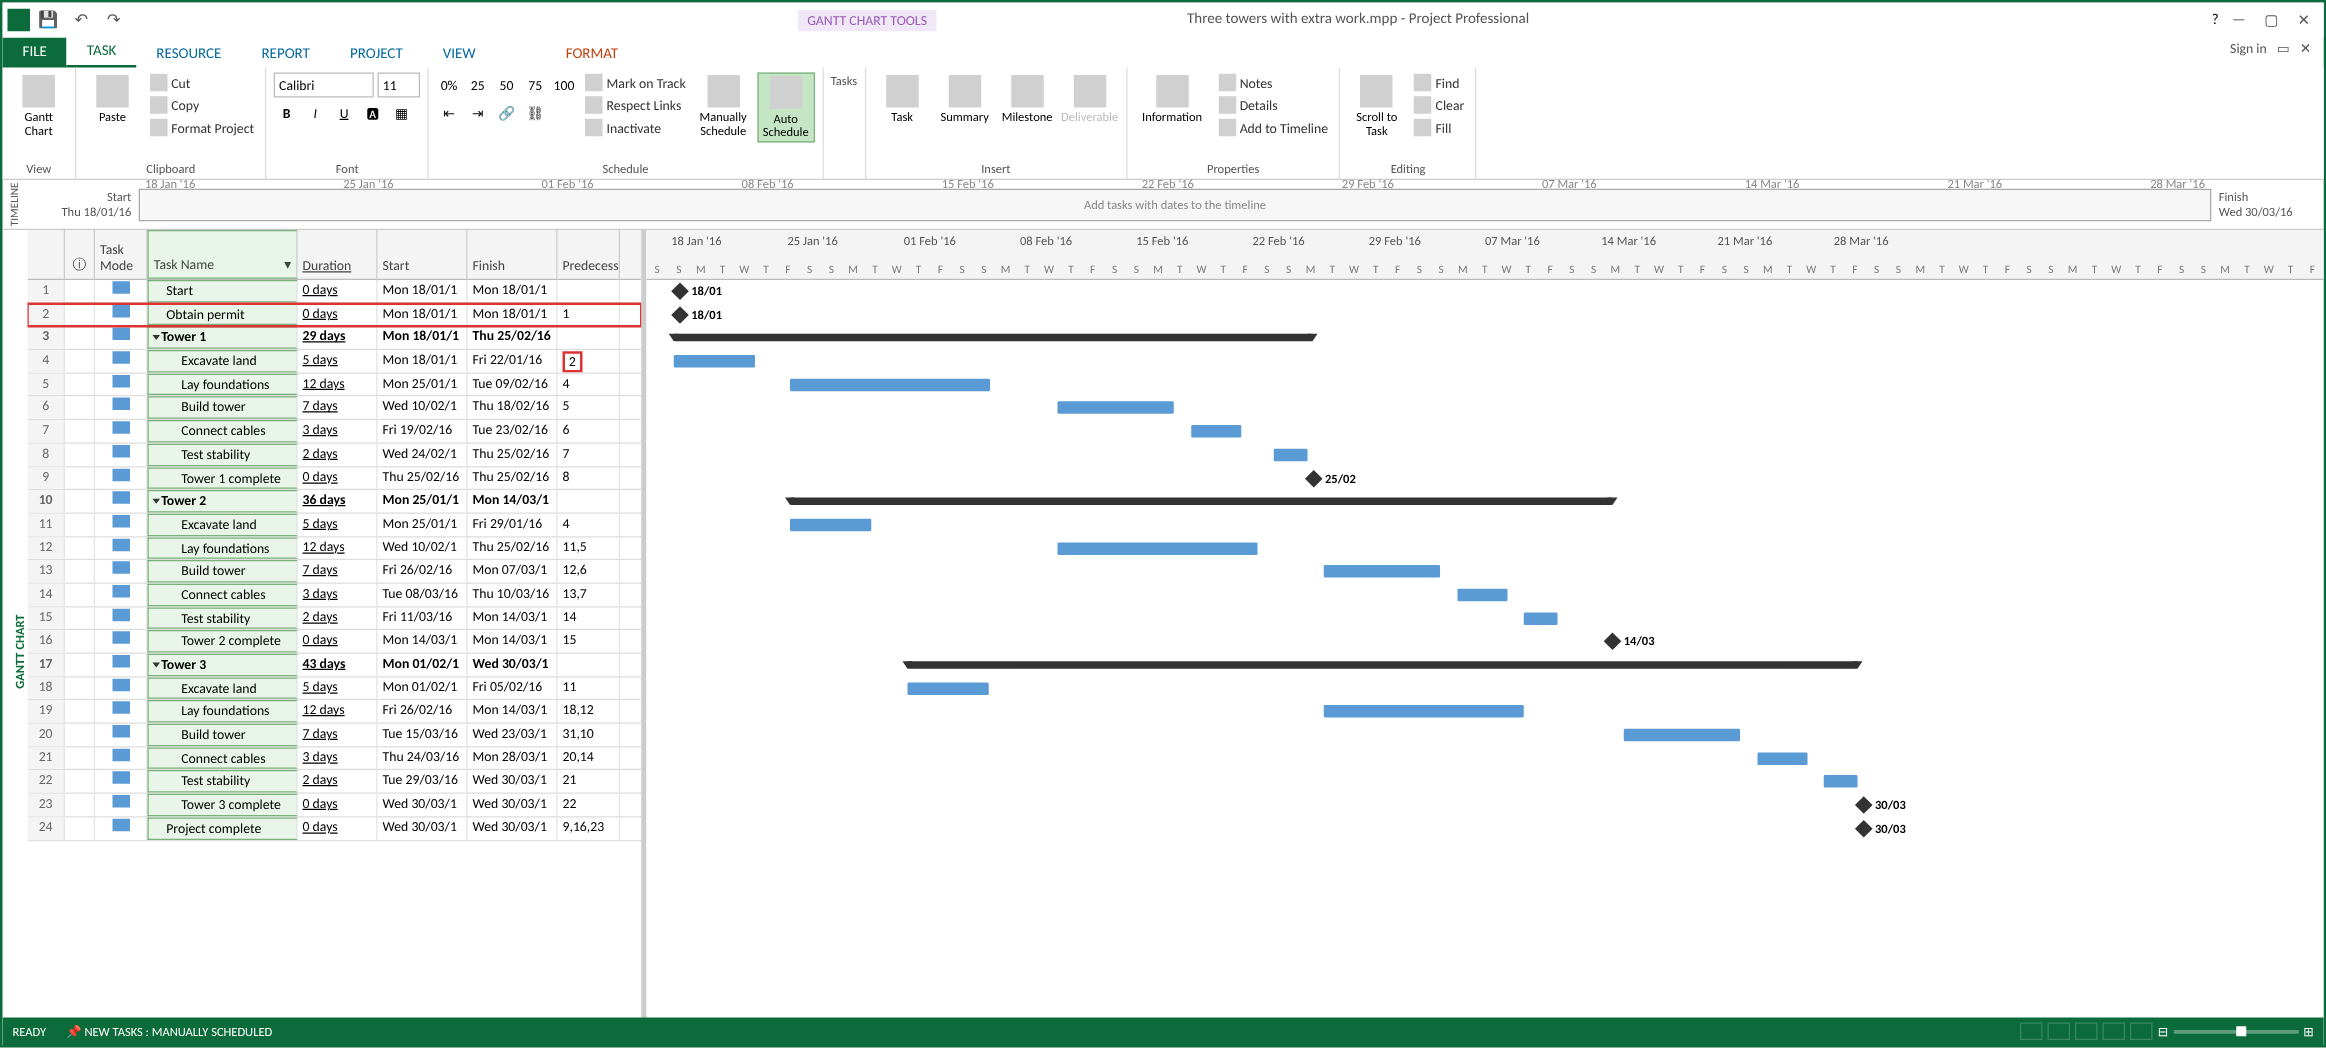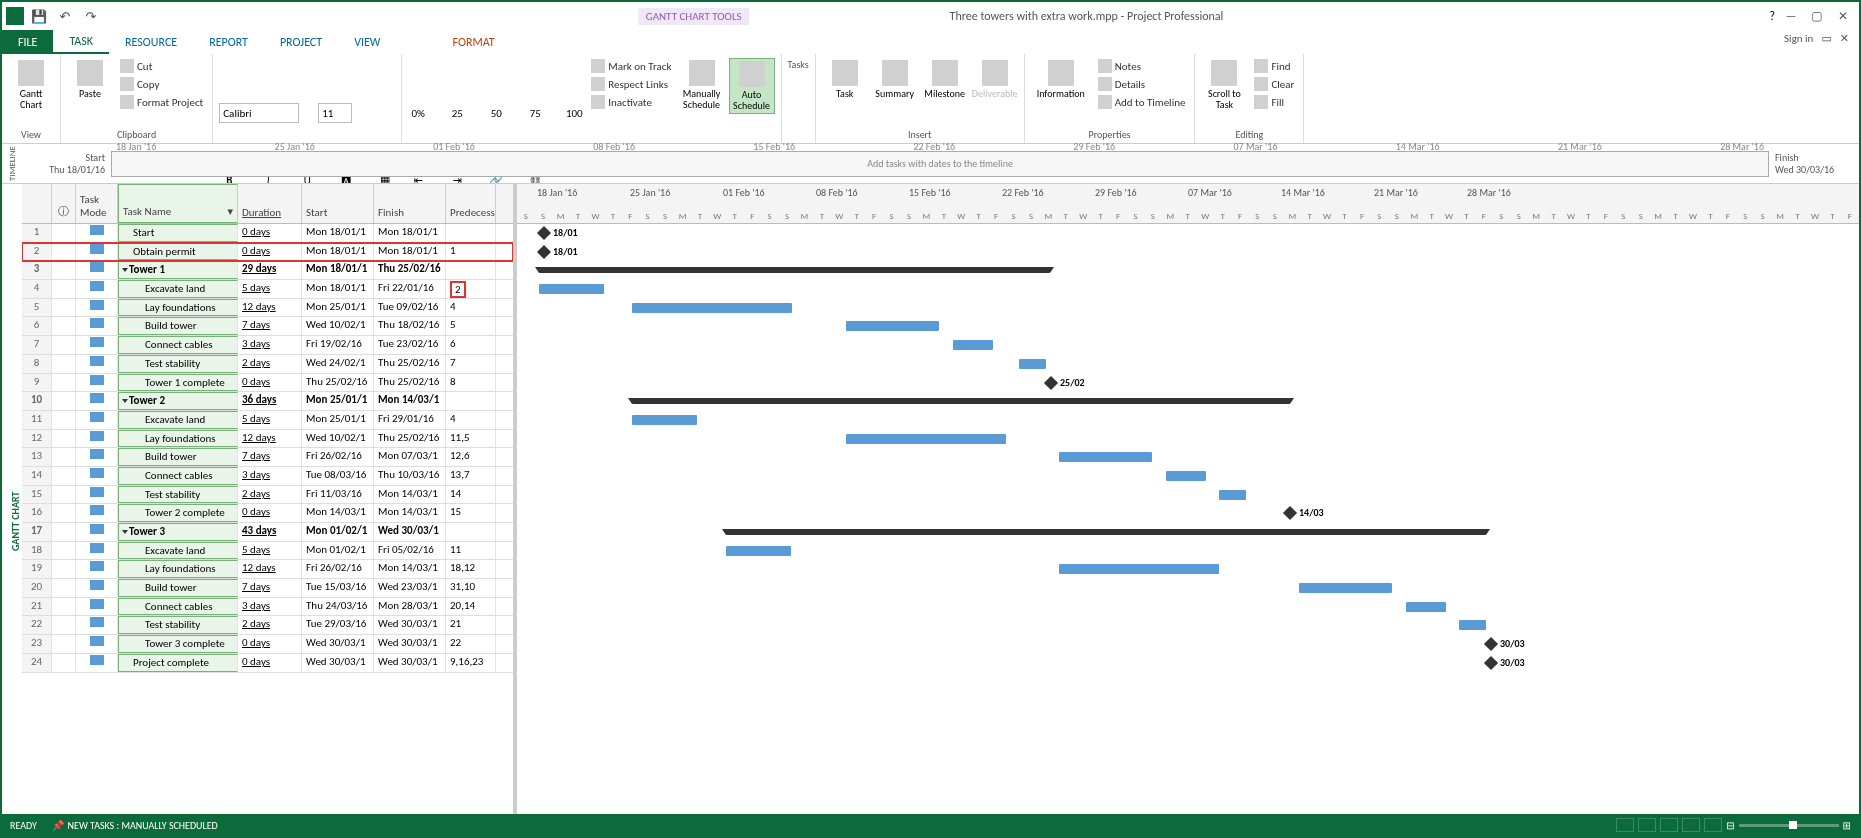--- a/index.html
+++ b/index.html
@@ -3,47 +3,47 @@
 <meta charset="utf-8">
 <style>
 * { box-sizing: border-box; margin: 0; padding: 0; font-family: "Segoe UI", Calibri, sans-serif; }
 body { width: 1861px; height: 838px; background: #fff; border: 2px solid #0b6b3a; font-size: 12px; overflow: hidden; position: relative; }
 
 
 .titlebar { height: 28px; background: #fff; display: flex; align-items: center; position: relative; }
 .tb-left { display: flex; align-items: center; gap: 4px; padding-left: 4px; }
 .tb-icon { width: 18px; height: 18px; background: #0b6b3a; display: inline-block; }
 .tb-btn { width: 22px; height: 22px; display: flex; align-items: center; justify-content: center; color: #555; font-size: 13px; }
-.tb-center { position: absolute; left: 50%; transform: translateX(-50%); display: flex; gap: 200px; align-items: center; }
+.tb-center { position: absolute; left: 50%; transform: translateX(-50%); display: flex; gap: 200px; align-items: flex-start; }
 .tb-tool { color: #9b59b6; font-size: 11px; padding: 2px 8px; background: #f0e8f7; }
 .tb-title { color: #555; font-size: 12px; }
 .tb-right { margin-left: auto; display: flex; gap: 6px; padding-right: 6px; align-items: center; }
 .tb-signin { color: #555; font-size: 11px; }
 .tb-win { width: 20px; color: #555; text-align: center; }
 
 
-.ribbon-tabs { height: 24px; display: flex; align-items: center; }
+.ribbon-tabs { height: 24px; display: flex; align-items: flex-end; }
 .rtab { padding: 4px 16px; font-size: 12px; color: #0369a1; cursor: pointer; }
 .rtab.file { background: #0b6b3a; color: #fff; padding: 5px 16px; }
 .rtab.active { border-bottom: 2px solid #0b6b3a; color: #0b6b3a; }
 
 
 .ribbon { height: 90px; border-bottom: 1px solid #ccc; display: flex; background: #fff; }
 .rgroup { border-right: 1px solid #ddd; padding: 4px 6px 2px; display: flex; flex-direction: column; justify-content: space-between; }
 .rgroup-body { display: flex; gap: 4px; align-items: flex-start; }
 .rgroup-label { text-align: center; font-size: 10px; color: #555; }
 .rbig { display: flex; flex-direction: column; align-items: center; width: 46px; padding: 2px; font-size: 10px; text-align: center; line-height: 11px; }
 .rbig-ico { width: 26px; height: 26px; background: #d0d0d0; margin-bottom: 2px; }
 .rbig.active { background: #c4e6c4; border: 1px solid #7ab07a; }
 .rsmall { display: flex; align-items: center; gap: 3px; font-size: 11px; color: #333; padding: 1px 3px; }
 .rsmall-ico { width: 14px; height: 14px; background: #d0d0d0; display: inline-block; }
 .rcol { display: flex; flex-direction: column; gap: 2px; }
 .font-sel { width: 80px; height: 20px; border: 1px solid #bbb; font-size: 11px; padding: 0 3px; }
 .font-size { width: 34px; height: 20px; border: 1px solid #bbb; font-size: 11px; padding: 0 3px; }
-.btnrow { display: flex; gap: 19px; margin-top: 45px; }
+.btnrow { display: flex; gap: 3px; }
 .ribbtn { width: 20px; height: 20px; border: 1px solid transparent; display: flex; align-items: center; justify-content: center; font-size: 11px; }
 
 
 .timeline-strip { height: 40px; border-bottom: 1px solid #ccc; display: flex; align-items: center; position: relative; font-size: 10px; color: #555; }
 .tl-side-label { writing-mode: vertical-lr; transform: rotate(180deg); font-size: 9px; color: #555; padding: 0 4px; }
 .tl-start { width: 90px; text-align: right; padding-right: 6px; line-height: 12px; }
 .tl-bar { flex: 1; height: 26px; border: 1px solid #aaa; background: #f7f7f7; display: flex; align-items: center; justify-content: center; color: #888; position: relative; }
 .tl-dates { position: absolute; top: -12px; left: 0; right: 0; display: flex; justify-content: space-between; padding: 0 4px; }
 .tl-end { width: 90px; padding-left: 6px; line-height: 12px; }
 

